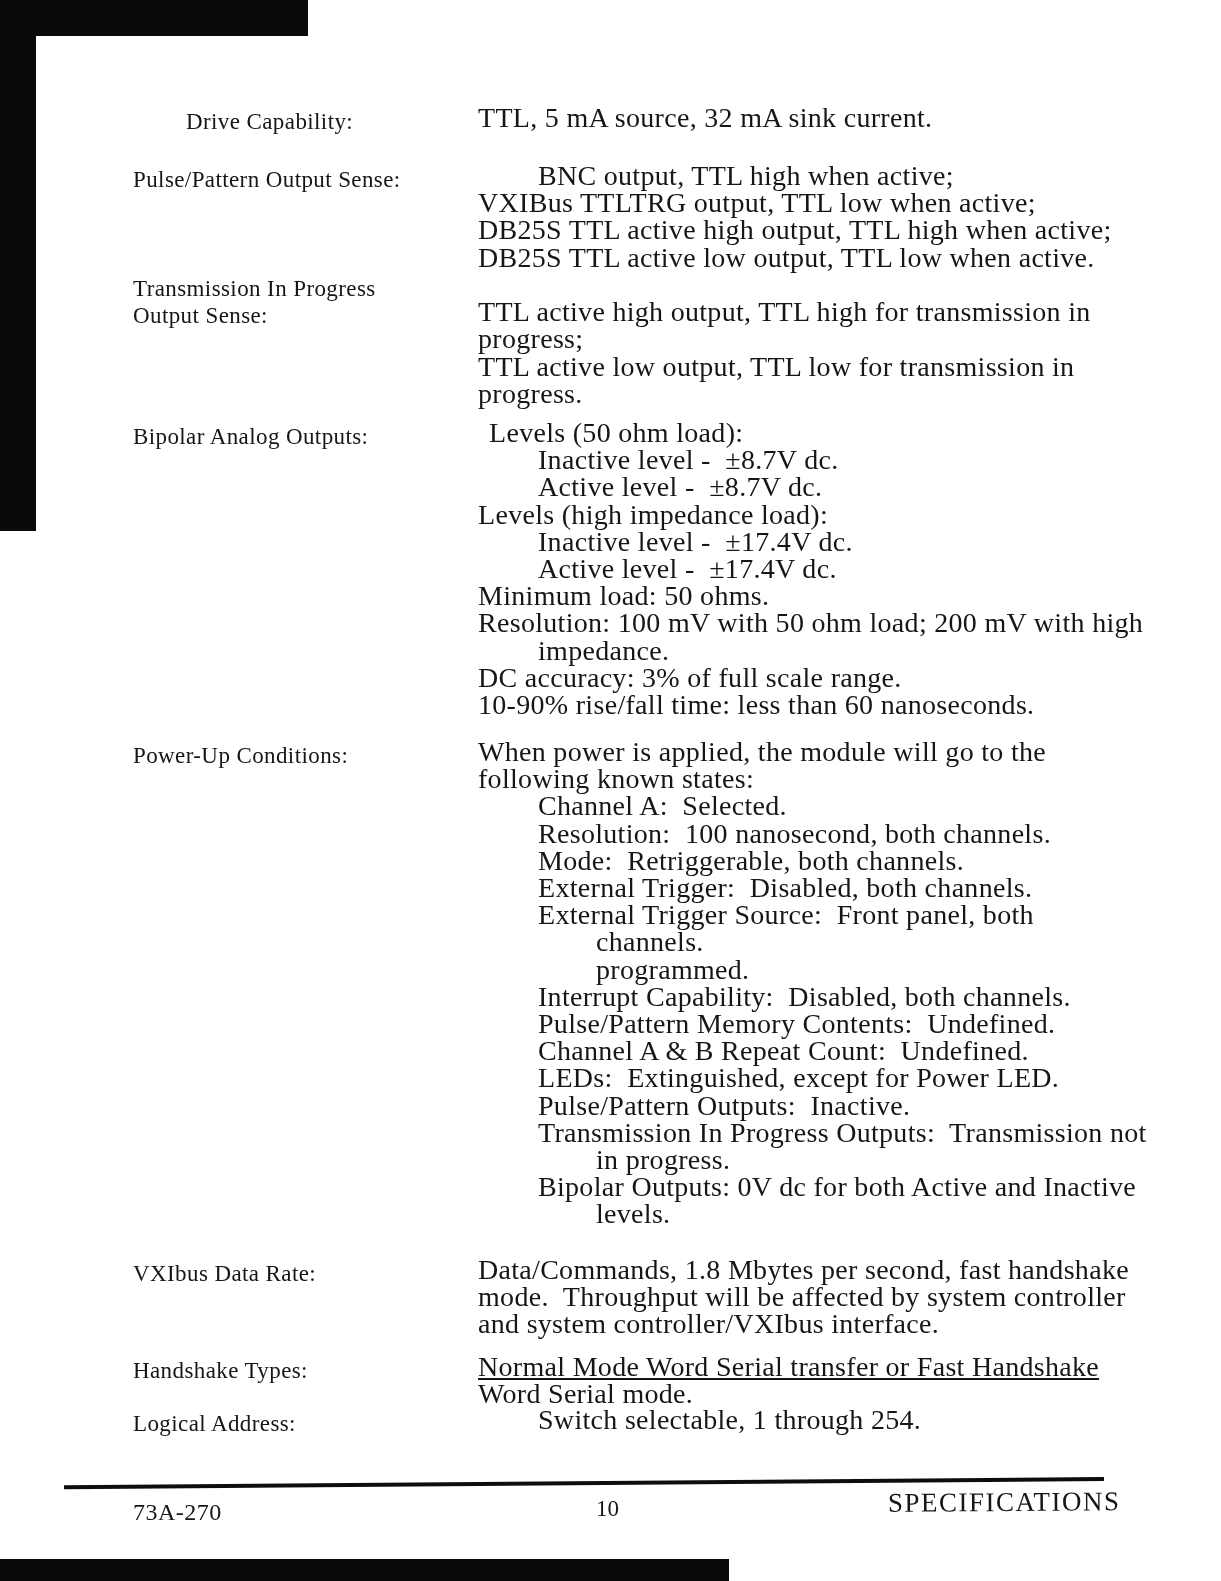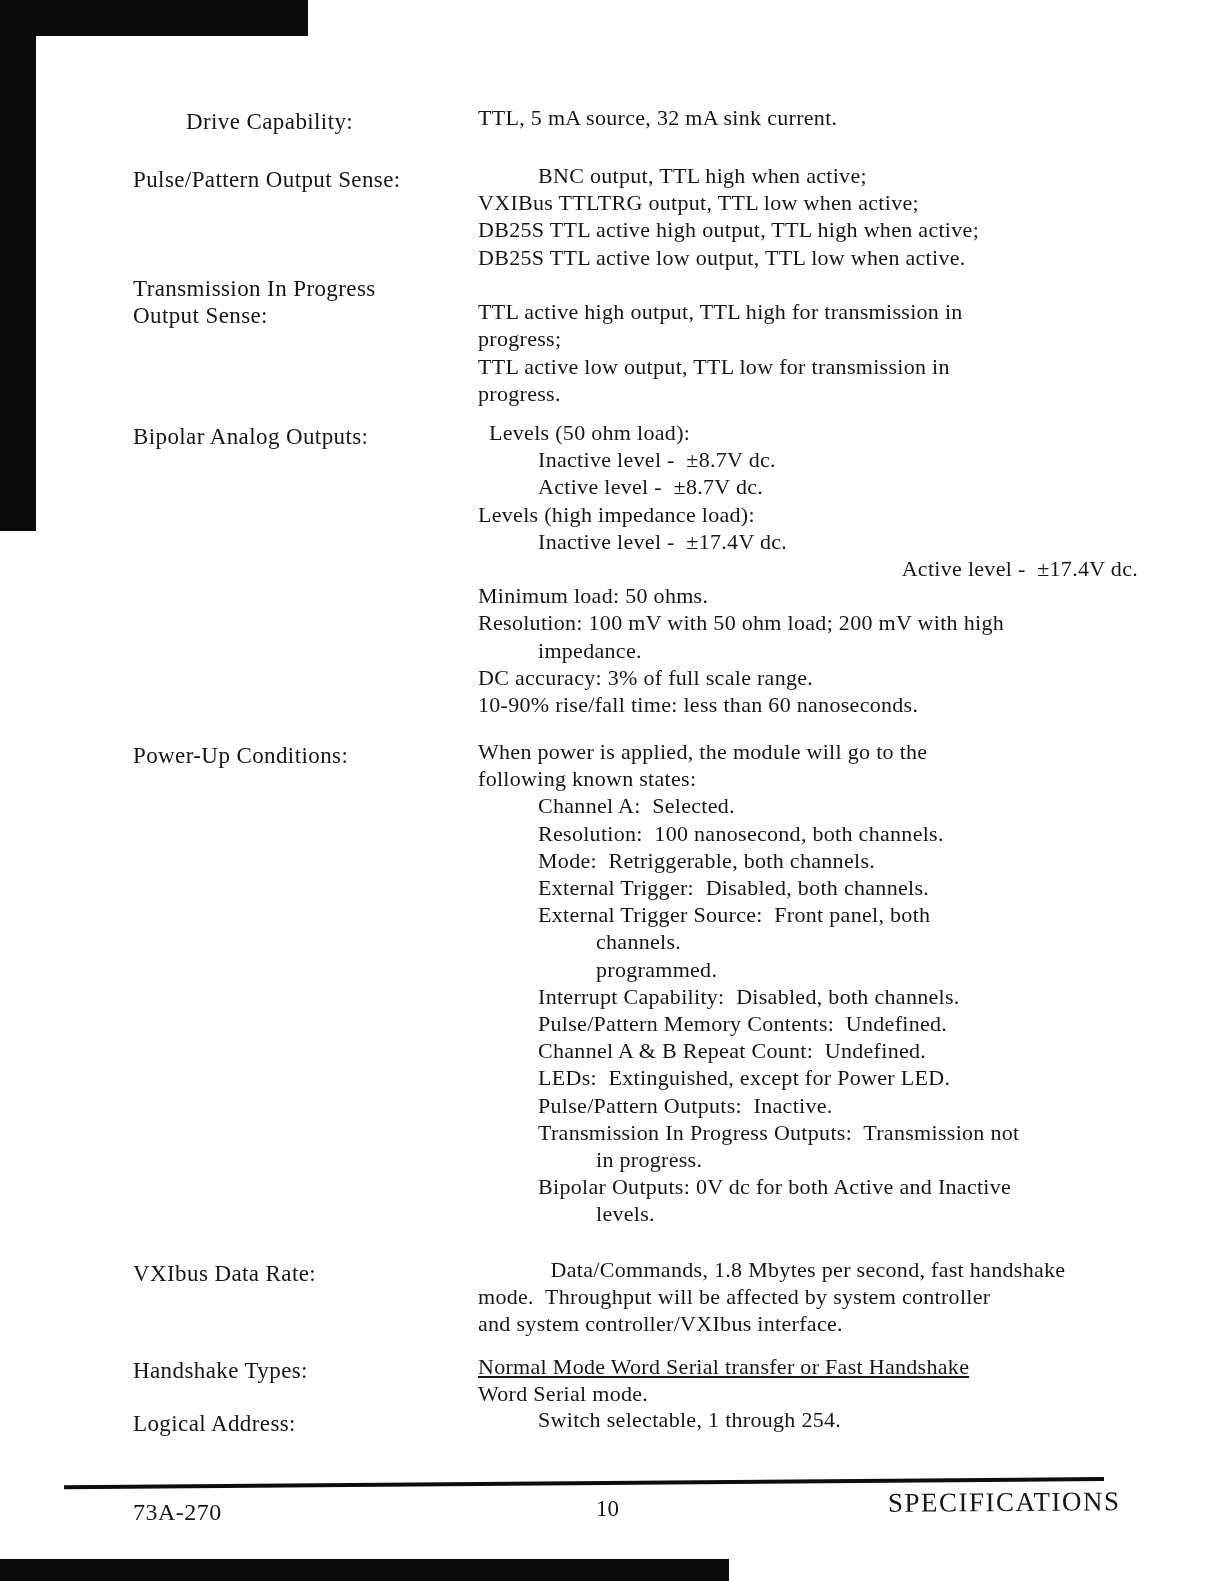--- a/index.html
+++ b/index.html
@@ -38,21 +38,21 @@
     font-size: 23px;
     line-height: 27.2px;
     letter-spacing: 0.4px;
     white-space: pre;
   }
   .spec-value {
     position: absolute;
     left: 345px;
     top: 0;
     width: 660px;
-    font-size: 22px;
+    font-size: 28px;
     line-height: 27.2px;
     letter-spacing: 0.3px;
   }
   .value-line {
     white-space: pre;
   }
   .footer-rule {
     position: absolute;
     left: 64px;
     top: 1477px;
@@ -120,21 +120,21 @@
         </div>
       </div>
       <div class="spec-row" style="top: 419px;">
         <div class="spec-label" style="left: 0px;"><div>Bipolar Analog Outputs:</div></div>
         <div class="spec-value" style="top: 0px;">
           <div class="value-line" style="padding-left: 0px; margin-left: 11px;">Levels (50 ohm load):</div>
           <div class="value-line" style="padding-left: 60px;">Inactive level -  ±8.7V dc.</div>
           <div class="value-line" style="padding-left: 60px;">Active level -  ±8.7V dc.</div>
           <div class="value-line" style="padding-left: 0px;">Levels (high impedance load):</div>
           <div class="value-line" style="padding-left: 60px;">Inactive level -  ±17.4V dc.</div>
-          <div class="value-line" style="padding-left: 60px; text-align: right;">Active level -  ±17.4V dc.</div>
+          <div class="value-line" style="padding-left: 60px;">Active level -  ±17.4V dc.</div>
           <div class="value-line" style="padding-left: 0px;">Minimum load: 50 ohms.</div>
           <div class="value-line" style="padding-left: 0px;">Resolution: 100 mV with 50 ohm load; 200 mV with high</div>
           <div class="value-line" style="padding-left: 60px;">impedance.</div>
           <div class="value-line" style="padding-left: 0px;">DC accuracy: 3% of full scale range.</div>
           <div class="value-line" style="padding-left: 0px;">10-90% rise/fall time: less than 60 nanoseconds.</div>
         </div>
       </div>
       <div class="spec-row" style="top: 738px;">
         <div class="spec-label" style="left: 0px;"><div>Power-Up Conditions:</div></div>
         <div class="spec-value" style="top: 0px;">
@@ -154,21 +154,21 @@
           <div class="value-line" style="padding-left: 60px;">Pulse/Pattern Outputs:  Inactive.</div>
           <div class="value-line" style="padding-left: 60px;">Transmission In Progress Outputs:  Transmission not</div>
           <div class="value-line" style="padding-left: 118px;">in progress.</div>
           <div class="value-line" style="padding-left: 60px;">Bipolar Outputs: 0V dc for both Active and Inactive</div>
           <div class="value-line" style="padding-left: 118px;">levels.</div>
         </div>
       </div>
       <div class="spec-row" style="top: 1256px;">
         <div class="spec-label" style="left: 0px;"><div>VXIbus Data Rate:</div></div>
         <div class="spec-value" style="top: 0px;">
-          <div class="value-line" style="padding-left: 0px; text-align: center;">Data/Commands, 1.8 Mbytes per second, fast handshake</div>
+          <div class="value-line" style="padding-left: 0px;">Data/Commands, 1.8 Mbytes per second, fast handshake</div>
           <div class="value-line" style="padding-left: 0px;">mode.  Throughput will be affected by system controller</div>
           <div class="value-line" style="padding-left: 0px;">and system controller/VXIbus interface.</div>
         </div>
       </div>
       <div class="spec-row" style="top: 1353px;">
         <div class="spec-label" style="left: 0px;"><div>Handshake Types:</div></div>
         <div class="spec-value" style="top: 0px;">
           <div class="value-line" style="padding-left: 0px; text-decoration: underline;">Normal Mode Word Serial transfer or Fast Handshake</div>
           <div class="value-line" style="padding-left: 0px;">Word Serial mode.</div>
         </div>

